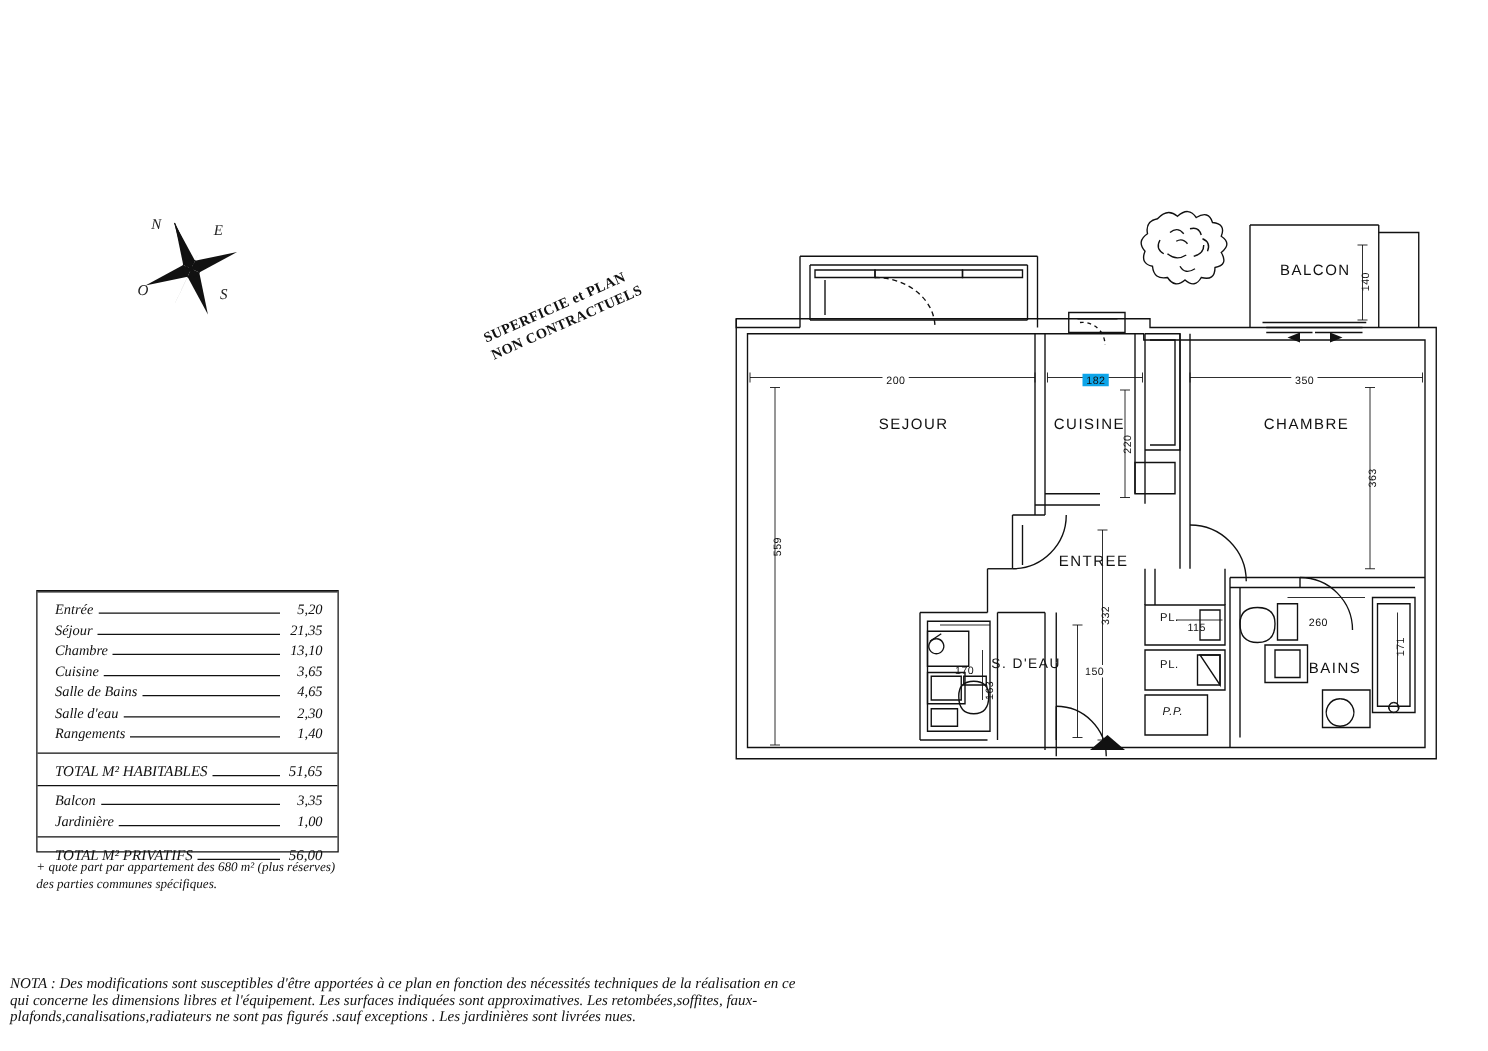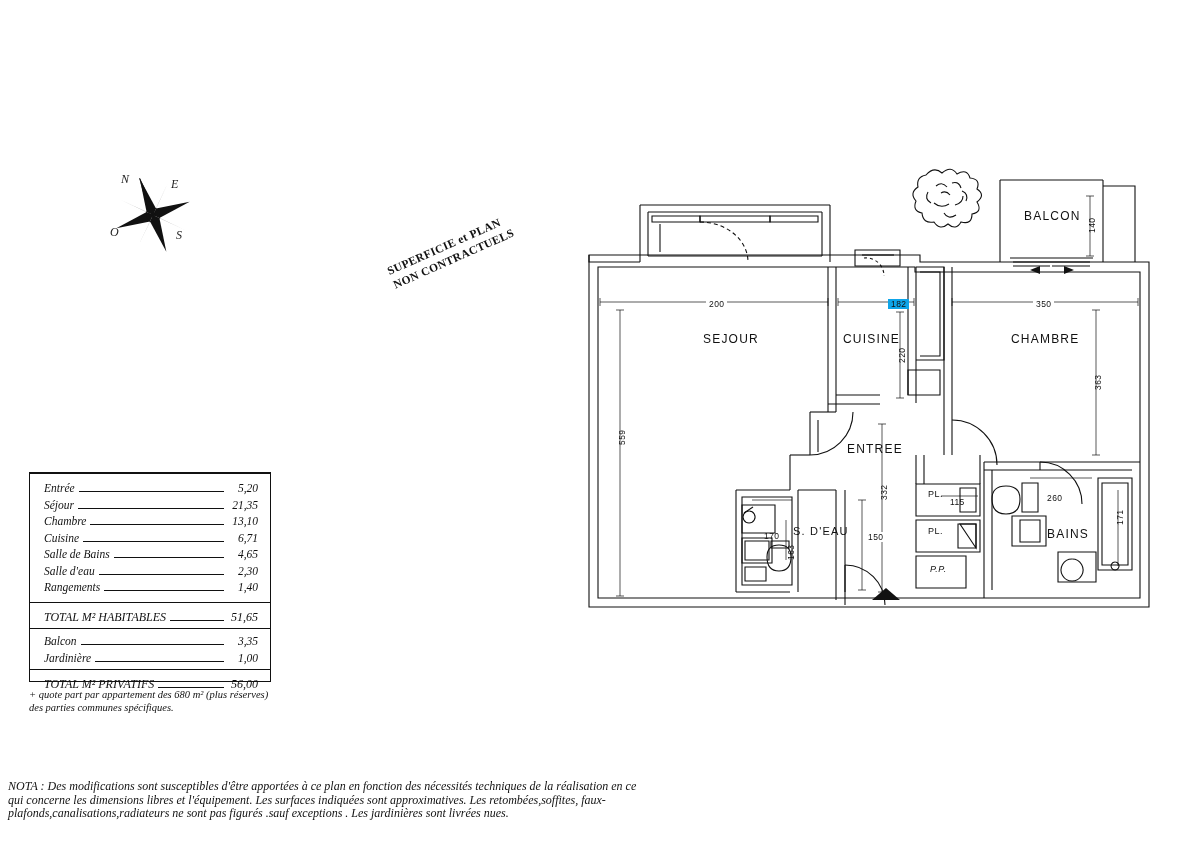--- a/index.html
+++ b/index.html
@@ -112,21 +112,21 @@
       <span class="val">21,35</span>
     </div>
     <div class="row">
       <span class="lbl">Chambre</span>
       <span class="dots"></span>
       <span class="val">13,10</span>
     </div>
     <div class="row">
       <span class="lbl">Cuisine</span>
       <span class="dots"></span>
-      <span class="val">6,71</span>
+      <span class="val">3,65</span>
     </div>
     <div class="row">
       <span class="lbl">Salle de Bains</span>
       <span class="dots"></span>
       <span class="val">4,65</span>
     </div>
     <div class="row">
       <span class="lbl">Salle d'eau</span>
       <span class="dots"></span>
       <span class="val">2,30</span>
@@ -344,21 +344,21 @@
   <span class="room-label" style="left:1011px;top:332px;">CHAMBRE</span>
   <span class="room-label" style="left:1024px;top:209px;">BALCON</span>
   <span class="room-label" style="left:847px;top:442px;">ENTREE</span>
   <span class="room-label" style="left:793px;top:525px;font-size:11px;">S. D'EAU</span>
   <span class="room-label" style="left:1047px;top:527px;">BAINS</span>
   <span class="small-label" style="left:928px;top:489px;">PL.</span>
   <span class="small-label" style="left:928px;top:526px;">PL.</span>
   <span class="small-label" style="left:930px;top:564px;font-style:italic;">P.P.</span>
 
   <span class="dim" style="left:706px;top:299px;background:#fff;padding:0 3px;">200</span>
-  <span class="dim" style="left:888px;top:299px;background:#0ea5e9;padding:0 3px;">182</span>
+  <span class="dim" style="left:866px;top:299px;background:#0ea5e9;padding:0 3px;">182</span>
   <span class="dim" style="left:1033px;top:299px;background:#fff;padding:0 3px;text-align:center;">350</span>
 
   <span class="dim v" style="left:617px;top:445px;">559</span>
   <span class="dim v" style="left:1093px;top:390px;">363</span>
   <span class="dim v" style="left:1087px;top:233px;">140</span>
   <span class="dim v" style="left:897px;top:363px;">220</span>
   <span class="dim v" style="left:879px;top:500px;">332</span>
   <span class="dim" style="left:866px;top:532px;background:#fff;padding:0 2px;">150</span>
   <span class="dim" style="left:764px;top:531px;">170</span>
   <span class="dim v" style="left:786px;top:560px;">163</span>

